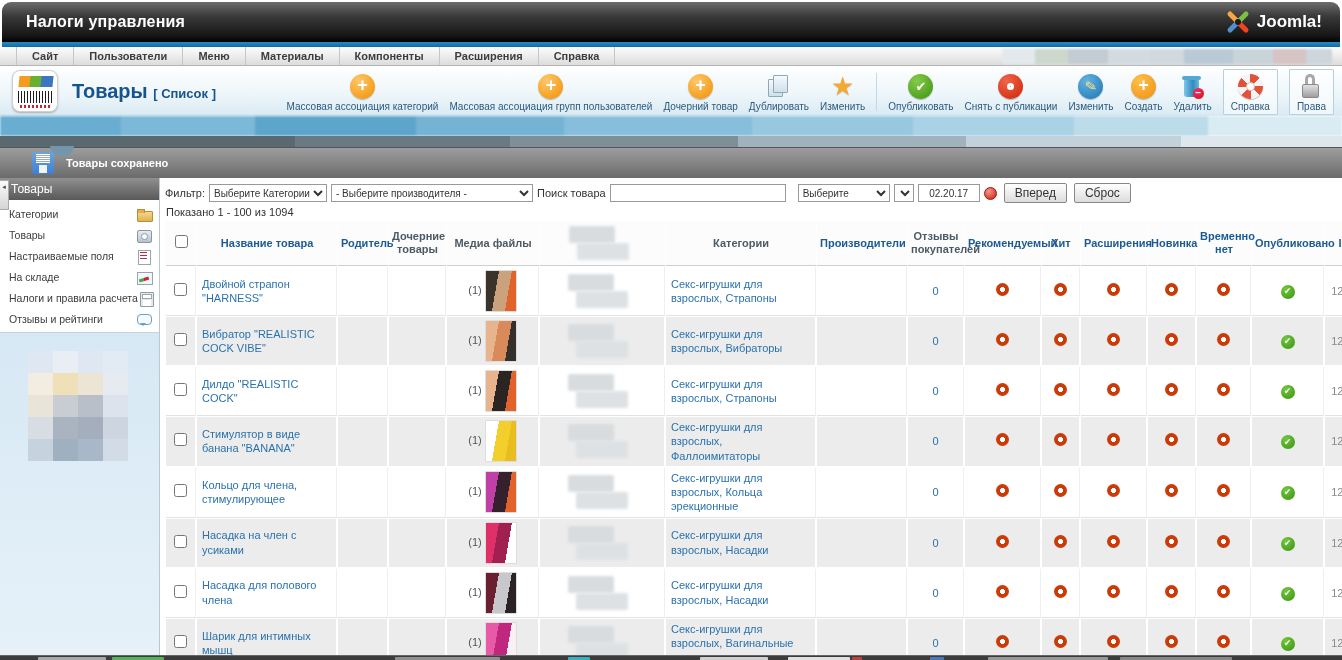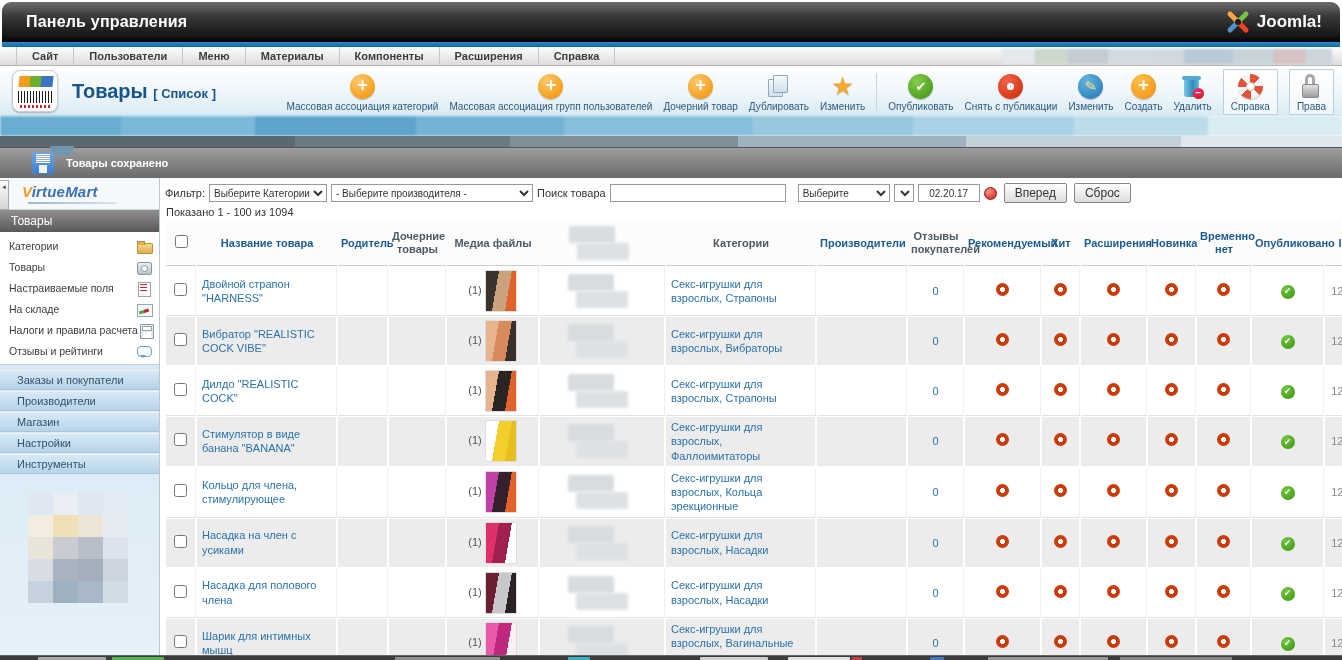--- a/index.html
+++ b/index.html
@@ -164,21 +164,21 @@
   
   .taskbar { position:absolute; left:0; bottom:0; width:1342px; height:7px; background:#3c3c3c; border-top:1px solid #666; }
   .taskbar span { position:absolute; top:1px; height:5px; border-radius:1px; }
 </style>
 </head>
 <body>
 
 <div class="screen">
 
   <div class="topbar">
-    <span class="title">Панель управления</span>
+    <span class="title">Налоги управления</span>
     <div class="joomla">
       <svg width="26" height="26" viewBox="0 0 26 26">
         <line x1="13" y1="13" x2="5" y2="5" stroke="#f9a541" stroke-width="5" stroke-linecap="round"></line>
         <line x1="13" y1="13" x2="21" y2="5" stroke="#7ac143" stroke-width="5" stroke-linecap="round"></line>
         <line x1="13" y1="13" x2="5" y2="21" stroke="#5091cd" stroke-width="5" stroke-linecap="round"></line>
         <line x1="13" y1="13" x2="21" y2="21" stroke="#f44321" stroke-width="5" stroke-linecap="round"></line>
         <circle cx="13" cy="13" r="3" fill="#1a1a1a"></circle>
       </svg>
       <span class="brand">Joomla!</span>
     </div>
@@ -321,24 +321,20 @@
         <span class="flabel"></span>
         <span class="fslot"></span>
       </span>
     <span class="mtext">Товары сохранено</span>
   </div>
 
   <div class="main">
     <div class="collapse-tab">◂</div>
 
     <div class="sidebar">
-      <div class="vm-logo">
-        <span class="wordmark"><span class="v">V</span>irtueMart</span>
-        <span class="tagline"></span>
-      </div>
       <div class="side-head">Товары</div>
       <div class="side-items" id="side-items">
           <div class="side-item">
             <span>Категории</span>
             <span class="si si-folder"></span>
           </div>
           <div class="side-item">
             <span>Товары</span>
             <span class="si si-product"></span>
           </div>
@@ -351,27 +347,20 @@
             <span class="si si-stock"></span>
           </div>
           <div class="side-item">
             <span>Налоги и правила расчета</span>
             <span class="si si-calc"></span>
           </div>
           <div class="side-item">
             <span>Отзывы и рейтинги</span>
             <span class="si si-chat"></span>
           </div>
-        </div>
-      <div class="side-sections" id="side-sections">
-          <div class="side-section">Заказы и покупатели</div>
-          <div class="side-section">Производители</div>
-          <div class="side-section">Магазин</div>
-          <div class="side-section">Настройки</div>
-          <div class="side-section">Инструменты</div>
         </div>
       <div class="side-rest">
         <div class="side-censor" id="side-censor">
             <div style="background: rgb(223, 232, 242);"></div>
             <div style="background: rgb(233, 238, 245);"></div>
             <div style="background: rgb(223, 232, 242);"></div>
             <div style="background: rgb(226, 234, 243);"></div>
             <div style="background: rgb(242, 237, 224);"></div>
             <div style="background: rgb(240, 224, 184);"></div>
             <div style="background: rgb(236, 228, 212);"></div>

